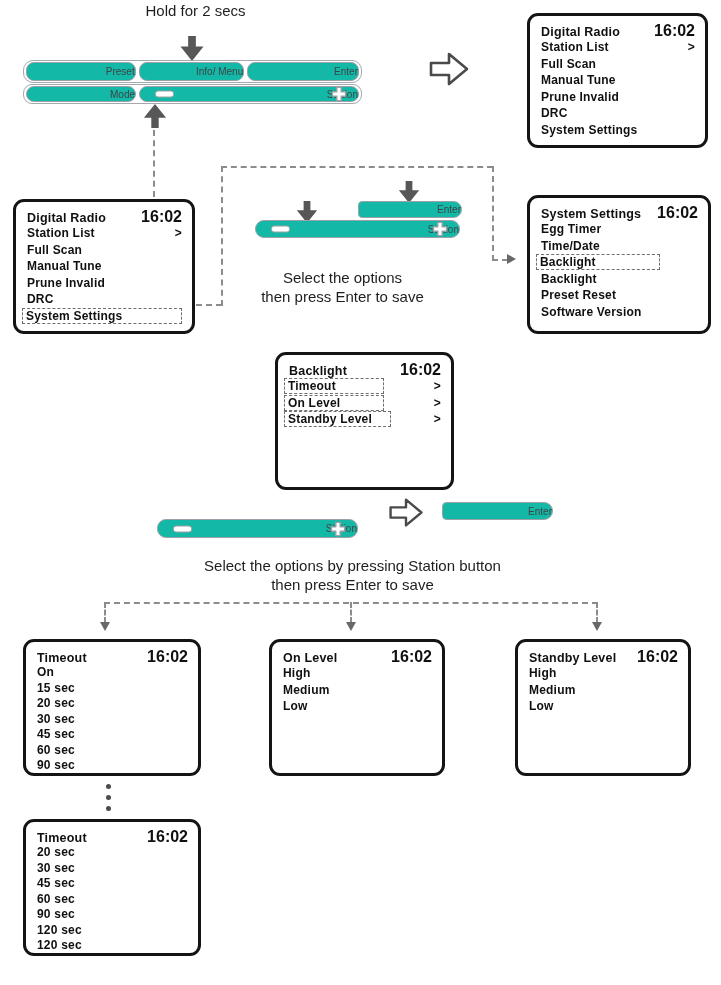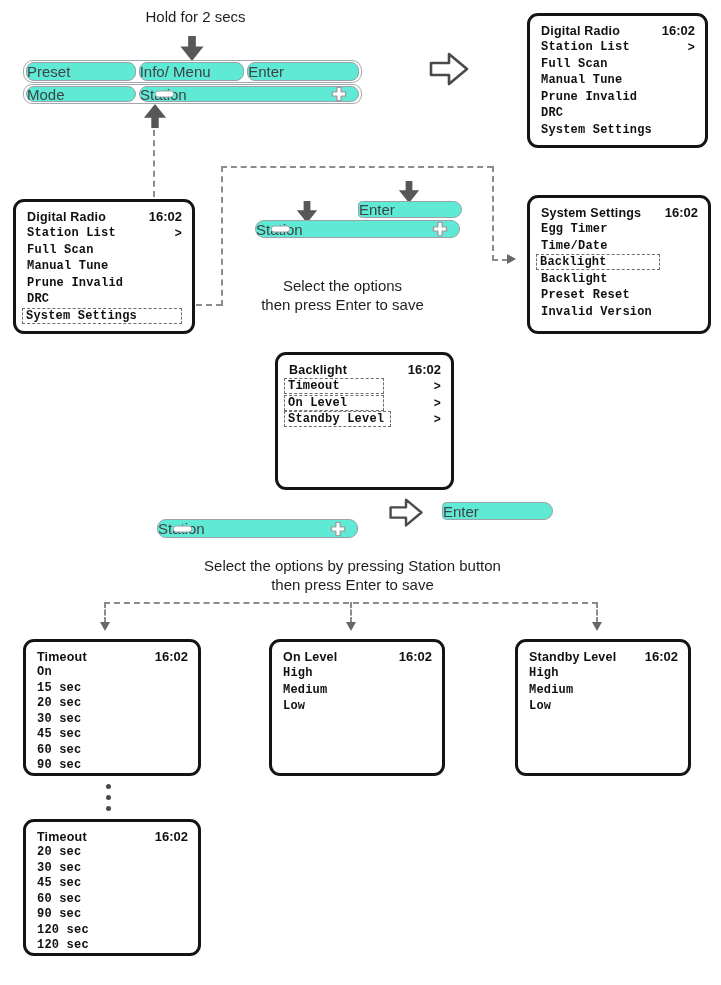--- a/index.html
+++ b/index.html
@@ -8,36 +8,36 @@
   .abs{position:absolute;}
 
   
   .note{position:absolute;text-align:center;font-size:15px;line-height:19px;color:#1e1e1e;}
 
   
   .screen{position:absolute;background:#fff;border:3px solid #141414;border-radius:11px;
           box-sizing:border-box;padding:6px 10px 4px 11px;font-weight:bold;color:#101010;}
   .trow{display:flex;justify-content:space-between;align-items:baseline;height:17px;line-height:17px;
         font-size:12.5px;letter-spacing:.2px;white-space:nowrap;}
-  .time{font-size:13px;letter-spacing:0;}
+  .time{font-size:16px;letter-spacing:0;}
   .row{display:flex;justify-content:space-between;align-items:center;height:16.5px;line-height:16px;
        font-size:12px;letter-spacing:.2px;white-space:nowrap;}
   .dense .row{height:15.5px;line-height:15px;}
-  .lbl{white-space:nowrap;font-family:Liberation Mono, monospace;}
+  .lbl{white-space:nowrap;}
   .sfx{font-size:12px;}
   .sel{box-sizing:border-box;border:1.5px dashed #6e6e6e;height:16px;line-height:14px;
        padding:0 0 0 3px;margin-left:-5px;}
   .w164{width:168px;} .w122{width:124px;} .w100{width:100px;} .w107{width:107px;}
 
   
   .btnrow{position:absolute;box-sizing:border-box;border:1.6px solid #a3a9af;border-radius:10px;
           display:flex;gap:3px;padding:1px 2px;background:#fff;}
-  .hwbtn{box-sizing:border-box;border:1.5px solid #9ba1a7;border-radius:8px;background:#5eead4;
-         display:flex;align-items:center;justify-content:flex-start;
-         font-size:15px;color:#3f4347;white-space:nowrap;}
+  .hwbtn{box-sizing:border-box;border:1.5px solid #9ba1a7;border-radius:8px;background:#14b8a6;
+         display:flex;align-items:center;justify-content:flex-end;
+         font-size:10px;color:#3f4347;white-space:nowrap;}
   .hwbtn-abs{position:absolute;}
   .stationbar{position:relative;}
   .minus{display:inline-block;box-sizing:border-box;width:19px;height:7px;
          border:1.6px solid #9ba1a7;border-radius:3px;background:#fff;}
   .icn-left{position:absolute;left:15px;top:50%;transform:translateY(-50%);}
   .icn-right{position:absolute;right:11px;top:50%;transform:translateY(-50%);display:flex;align-items:center;}
 
   
   .dash-h{position:absolute;height:0;border-top:2px dashed #8c8c8c;}
   .dash-v{position:absolute;width:0;border-left:2px dashed #8c8c8c;}
@@ -47,21 +47,21 @@
             border-bottom:5.5px solid transparent;border-left:9px solid #686868;}
 
   .dots{position:absolute;display:flex;flex-direction:column;gap:6px;}
   .dots i{width:5px;height:5px;border-radius:50%;background:#4a4a4a;}
 </style>
 </head>
 <body>
 
 <div class="canvas">
 
-  <div class="note" style="left:118px;top:7px;width:155px;">Hold for 2 secs</div>
+  <div class="note" style="left:118px;top:1px;width:155px;">Hold for 2 secs</div>
 
   <span class="abs" style="left:180px;top:36px;">
     <svg width="24" height="25" viewBox="0 0 24 26">
         <path d="M8 0 h8 v11 h8 L12 26 0 11 h8 Z" fill="#575757"></path>
       </svg>
   </span>
 
   <div class="btnrow" style="left:23px;top:60px;width:339px;height:23px;">
     <div class="hwbtn" style="flex:1.04;">
       <span>Preset</span>
@@ -178,21 +178,21 @@
   <div class="hwbtn hwbtn-abs stationbar" style="left:255px;top:220px;width:205px;height:18px;border-radius:9px;">
     <span class="icn-left minus"></span>
     <span>Station</span>
     <span class="icn-right">
       <svg width="16" height="16" viewBox="0 0 17 17">
           <path d="M6.2 1.5 h4.6 v4.7 h4.7 v4.6 h-4.7 v4.7 H6.2 v-4.7 H1.5 V6.2 h4.7 Z" fill="#fff" stroke="#9ba1a7" stroke-width="1.5" stroke-linejoin="round"></path>
         </svg>
     </span>
   </div>
 
-  <div class="note" style="left:205px;top:276px;width:275px;">
+  <div class="note" style="left:205px;top:268px;width:275px;">
     <div>Select the options</div>
     <div>then press Enter to save</div>
   </div>
 
   <div class="screen" style="left:527px;top:195px;width:184px;height:139px;">
     <div class="trow">
       <span>System Settings</span>
       <span class="time">16:02</span>
     </div>
     <div class="row">
@@ -204,21 +204,21 @@
     <div class="row">
         <span class="lbl sel w122">Backlight</span>
       </div>
     <div class="row">
         <span class="lbl">Backlight</span>
       </div>
     <div class="row">
         <span class="lbl">Preset Reset</span>
       </div>
     <div class="row">
-        <span class="lbl">Invalid Version</span>
+        <span class="lbl">Software Version</span>
       </div>
   </div>
 
   <div class="screen" style="left:275px;top:352px;width:179px;height:138px;">
     <div class="trow">
       <span>Backlight</span>
       <span class="time">16:02</span>
     </div>
     <div class="row">
         <span class="lbl sel w100">Timeout</span>

